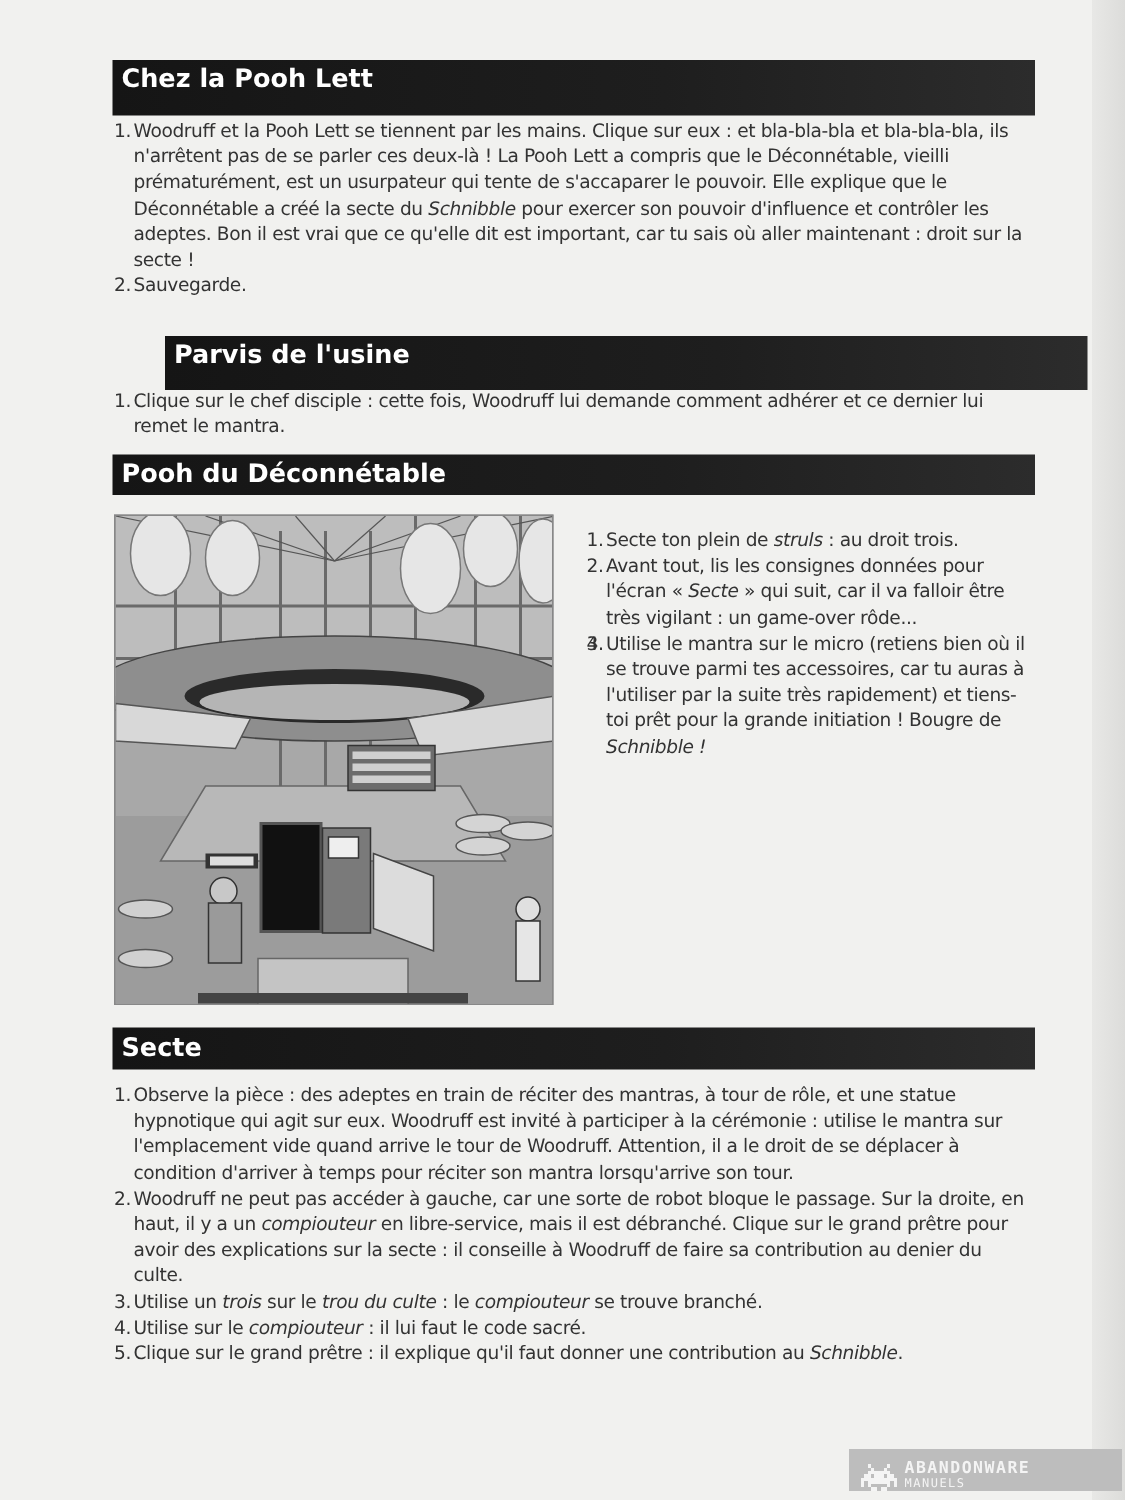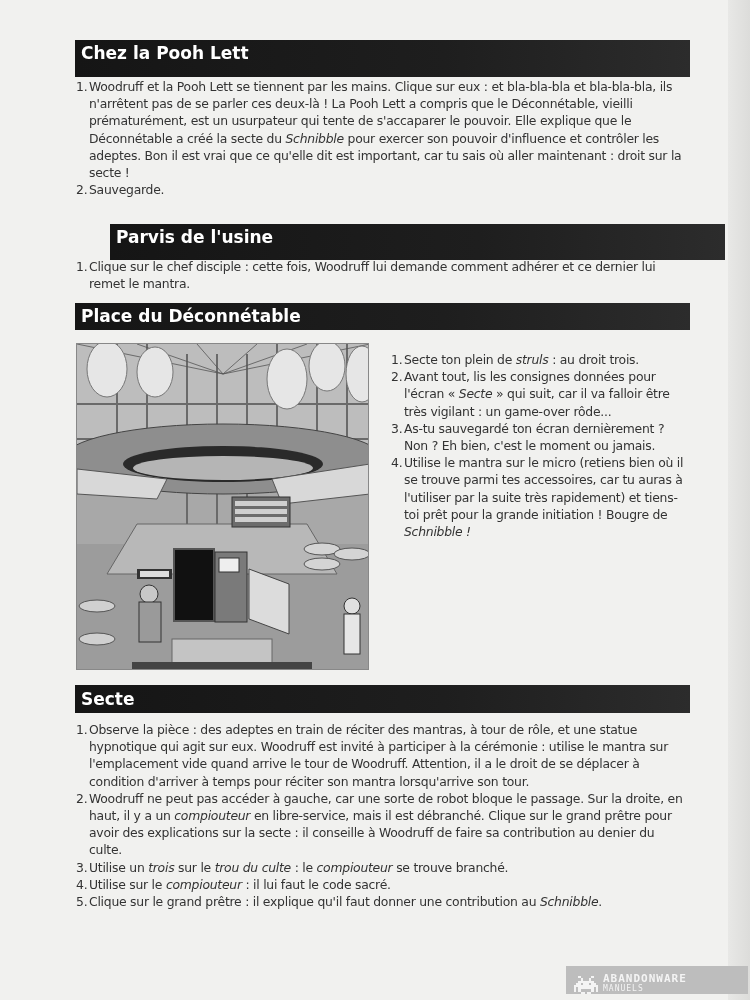--- a/index.html
+++ b/index.html
@@ -60,21 +60,21 @@
 <ul class="list" style="top:78px;">
     <li><span class="num">1.</span><span>Woodruff et la Pooh Lett se tiennent par les mains. Clique sur eux : et bla-bla-bla et bla-bla-bla, ils n'arrêtent pas de se parler ces deux-là ! La Pooh Lett a compris que le Déconnétable, vieilli prématurément, est un usurpateur qui tente de s'accaparer le pouvoir. Elle explique que le Déconnétable a créé la secte du </span><em>Schnibble</em><span> pour exercer son pouvoir d'influence et contrôler les adeptes. Bon il est vrai que ce qu'elle dit est important, car tu sais où aller maintenant : droit sur la secte !</span></li>
     <li><span class="num">2.</span><span>Sauvegarde.</span></li>
   </ul>
 
 <div class="section-header" style="top:224px;height:36px;line-height:26px;margin-left:35px;">Parvis de l'usine</div>
 <ul class="list" style="top:258px;">
     <li><span class="num">1.</span><span>Clique sur le chef disciple : cette fois, Woodruff lui demande comment adhérer et ce dernier lui remet le mantra.</span></li>
   </ul>
 
-<div class="section-header" style="top:303px;height:27px;line-height:27px;">Place du Déconnétable</div>
+<div class="section-header" style="top:303px;height:27px;line-height:27px;">Pooh du Déconnétable</div>
 
 <div class="game-shot" aria-label="Game screenshot: Place du Déconnétable">
   <svg width="293" height="327" viewBox="0 0 293 327" xmlns="http://www.w3.org/2000/svg">
     <rect width="293" height="327" fill="#a8a8a8"></rect>
 
     <rect x="0" y="0" width="293" height="120" fill="#bdbdbd"></rect>
     <g stroke="#6a6a6a" stroke-width="2">
       <line x1="40" y1="0" x2="40" y2="110"></line>
         <line x1="70" y1="0" x2="70" y2="110"></line>
       <line x1="110" y1="10" x2="110" y2="180"></line>
@@ -152,21 +152,21 @@
     </g>
 
     <rect x="95" y="295" width="100" height="32" fill="#c4c4c4" stroke="#666"></rect>
     <rect x="55" y="318" width="180" height="9" fill="#444"></rect>
   </svg>
 </div>
 
 <ul class="side-list">
     <li><span class="num">1.</span><span>Secte ton plein de </span><em>struls</em><span> : au droit trois.</span></li>
     <li><span class="num">2.</span><span>Avant tout, lis les consignes données pour l'écran « </span><em>Secte</em><span> » qui suit, car il va falloir être très vigilant : un game-over rôde...</span></li>
-    <li><span class="num">3.</span><span>As-tu sauvegardé ton écran dernièrement ? Non ? Eh bien, c'est le moment ou jamais.</span></li>
+    <li><span class="num">3.</span></li>
     <li><span class="num">4.</span><span>Utilise le mantra sur le micro (retiens bien où il se trouve parmi tes accessoires, car tu auras à l'utiliser par la suite très rapidement) et tiens-toi prêt pour la grande initiation ! Bougre de </span><em>Schnibble !</em></li>
   </ul>
 
 <div class="section-header" style="top:685px;height:28px;line-height:28px;">Secte</div>
 <ul class="list" style="top:721px;">
     <li><span class="num">1.</span><span>Observe la pièce : des adeptes en train de réciter des mantras,  à tour de rôle, et une statue hypnotique qui agit sur eux. Woodruff est invité à participer à la cérémonie : utilise le mantra sur l'emplacement vide quand arrive le tour de Woodruff. Attention, il a le droit de se déplacer à condition d'arriver à temps pour réciter son mantra lorsqu'arrive son tour.</span></li>
     <li><span class="num">2.</span><span>Woodruff ne peut pas accéder à gauche, car une sorte de robot bloque le passage. Sur la droite, en haut, il y a un </span><em>compiouteur</em><span> en libre-service, mais il est débranché. Clique sur le grand prêtre pour avoir des explications sur la secte : il conseille à Woodruff de faire sa contribution au denier du culte.</span></li>
     <li><span class="num">3.</span><span>Utilise un </span><em>trois</em><span> sur le </span><em>trou du culte</em><span> : le </span><em>compiouteur</em><span> se trouve branché.</span></li>
     <li><span class="num">4.</span><span>Utilise sur le </span><em>compiouteur</em><span> : il lui faut le code sacré.</span></li>
     <li><span class="num">5.</span><span>Clique sur le grand prêtre : il explique qu'il faut donner une contribution au </span><em>Schnibble</em><span>.</span></li>

